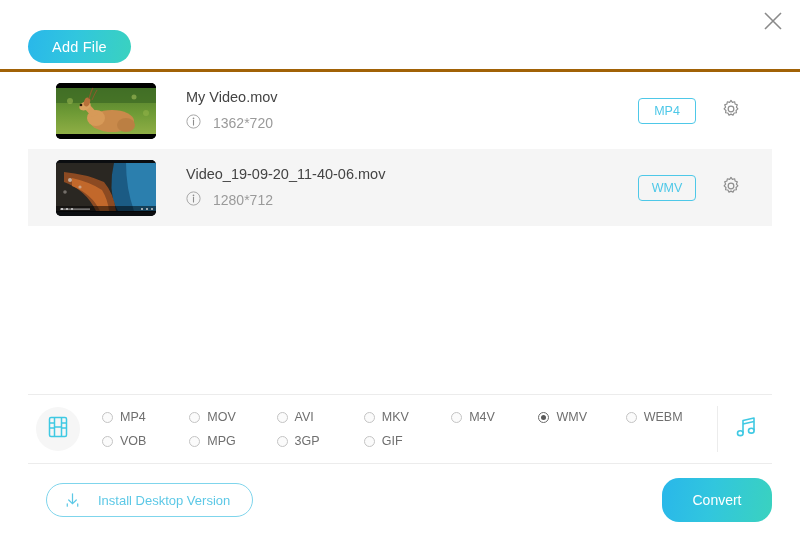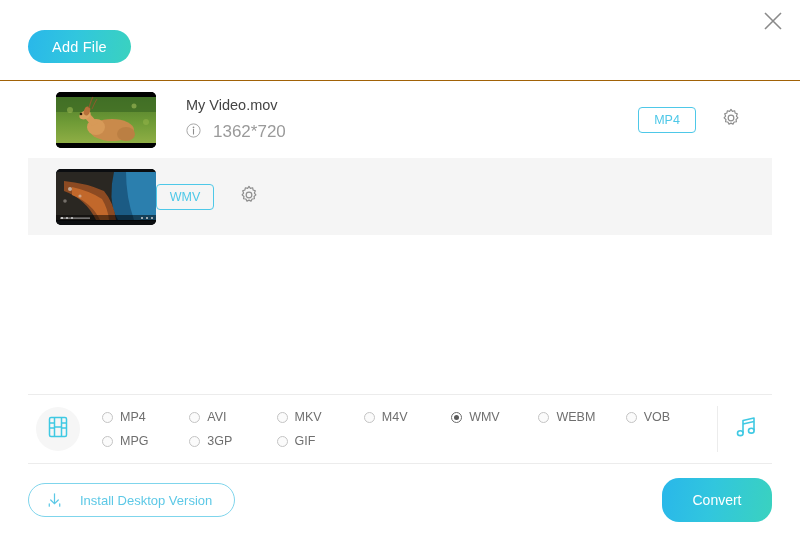--- a/index.html
+++ b/index.html
@@ -41,22 +41,22 @@
     background: linear-gradient(100deg, #29b7ea 0%, #31c6de 45%, #3ad2bf 100%);
     color: #ffffff;
     font-size: 14.5px;
     border: none;
     cursor: pointer;
     letter-spacing: .2px;
   }
 
   
   .list {
-    margin-top: 17px;
-    border-top: 1px solid #a16207;
+    margin-top: 6px;
+    border-top: 3px solid #a16207;
   }
   .file-row {
     display: flex;
     align-items: center;
     height: 77px;
     padding: 0 28px;
     margin: 0 28px;
     padding: 0;
   }
   .file-row.alt { background: #f5f5f5; }
@@ -89,21 +89,21 @@
     color: #444444;
     margin-bottom: 9px;
     white-space: nowrap;
   }
   .file-sub {
     display: flex;
     align-items: center;
   }
   .info-icon { flex: none; }
   .file-res {
-    font-size: 17px;
+    font-size: 14px;
     color: #9a9a9a;
     margin-left: 12px;
   }
 
   .format-badge {
     flex: none;
     width: 58px;
     height: 26px;
     border: 1px solid #4ec8e8;
     border-radius: 4px;
@@ -202,21 +202,21 @@
     display: flex;
     align-items: center;
     justify-content: center;
     flex: none;
     cursor: pointer;
   }
 
   
   .bottom-bar {
     position: absolute;
-    left: 28px;
+    left: 46px;
     right: 28px;
     top: 482px;
     height: 36px;
     display: flex;
     align-items: center;
     justify-content: space-between;
   }
   .install-btn {
     display: inline-flex;
     align-items: center;
@@ -337,20 +337,33 @@
           <rect x="0" y="46" width="100" height="6" fill="#000" opacity=".5"></rect>
           <rect x="4" y="48.6" width="30" height="1" fill="#d8d8d8" opacity=".8"></rect>
           <circle cx="6" cy="49.1" r="1" fill="#e8e8e8"></circle>
           <circle cx="11" cy="49.1" r="1" fill="#cfcfcf"></circle>
           <circle cx="16" cy="49.1" r="1" fill="#cfcfcf"></circle>
           <circle cx="86" cy="49.1" r="1" fill="#cfcfcf"></circle>
           <circle cx="91" cy="49.1" r="1" fill="#cfcfcf"></circle>
           <circle cx="96" cy="49.1" r="1" fill="#cfcfcf"></circle>
         </svg>
       </div>
+      <div class="file-meta">
+        <div class="file-name">Video_19-09-20_11-40-06.mov</div>
+        <div class="file-sub">
+          <span class="info-icon">
+            <svg width="15" height="15" viewBox="0 0 15 15">
+              <circle cx="7.5" cy="7.5" r="6.6" fill="none" stroke="#a8a8a8" stroke-width="1"></circle>
+              <circle cx="7.5" cy="4.3" r=".85" fill="#8d8d8d"></circle>
+              <path d="M7.5 6.4 V11" stroke="#8d8d8d" stroke-width="1.1" stroke-linecap="round"></path>
+            </svg>
+          </span>
+          <span class="file-res">1280*712</span>
+        </div>
+      </div>
       <button class="format-badge">WMV</button>
       <div class="gear-btn">
         <span>
           <svg width="22" height="22" viewBox="0 0 24 24" fill="none" stroke="#8e8e8e" stroke-width="1.3">
             <circle cx="12" cy="12" r="3.1"></circle>
             <path d="M12 2.6 l1.5 2.1 2.5-.6 .5 2.5 2.4 .9-1 2.4 1.6 2-2 1.7 .4 2.5-2.5 .3-1.2 2.3L12 17.6
                      l-2.2 1.1-1.2-2.3-2.5-.3 .4-2.5-2-1.7 1.6-2-1-2.4 2.4-.9 .5-2.5 2.5 .6z" stroke-linejoin="round"></path>
           </svg>
         </span>
       </div>
@@ -370,20 +383,24 @@
         <path d="M9.5 13 H16.5"></path>
       </svg>
     </span>
   </div>
 
   <div class="radio-grid">
 
     <div class="radio-item">
       <span class="radio-dot"></span>
       <span class="radio-label">MP4</span>
+    </div>
+    <div class="radio-item">
+      <span class="radio-dot"></span>
+      <span class="radio-label">MOV</span>
     </div>
     <div class="radio-item">
       <span class="radio-dot"></span>
       <span class="radio-label">AVI</span>
     </div>
     <div class="radio-item">
       <span class="radio-dot"></span>
       <span class="radio-label">MKV</span>
     </div>
     <div class="radio-item">

